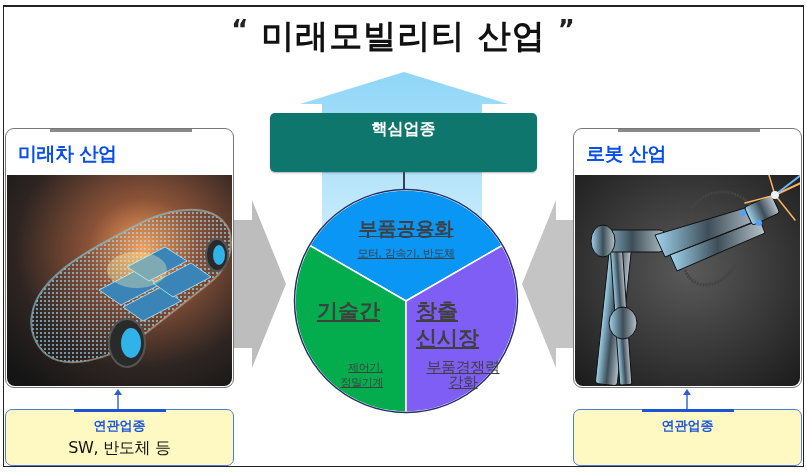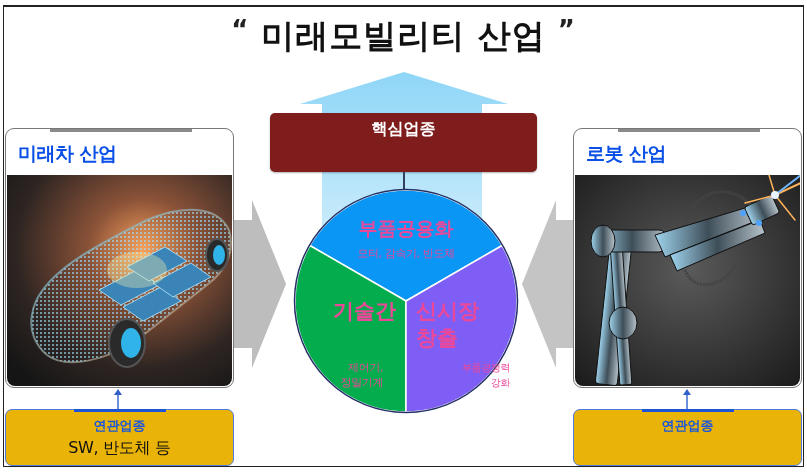--- a/index.html
+++ b/index.html
@@ -15,36 +15,36 @@
     position: absolute; left: 0; top: 14px; width: 807px; text-align: center;
     font-size: 33px; font-weight: bold; color: #111; letter-spacing: 1px;
   }
   .title .q { font-size: 26px; vertical-align: 8px; color: #222; margin: 0 12px; }
 
   
   .up-arrow { position: absolute; left: 300px; top: 72px; width: 208px; height: 260px; }
 
   .core-box {
     position: absolute; left: 270px; top: 113px; width: 267px; height: 59px;
-    background: #7f1d1d; border-radius: 5px; color: #fff; text-align: center;
+    background: #0f766e; border-radius: 5px; color: #fff; text-align: center;
     box-shadow: 0 1px 2px rgba(0,0,0,0.3);
   }
   .core-box .h { font-size: 16px; font-weight: bold; margin-top: 6px; }
   .core-box .s { font-size: 13.5px; font-weight: bold; margin-top: 3px; letter-spacing: -0.2px; }
   .connector { position: absolute; left: 403px; top: 172px; width: 1.5px; height: 18px; background: #33405e; }
 
   .circle { position: absolute; left: 293px; top: 188px; width: 226px; height: 226px; }
 
-  .seg-text { position: absolute; color: #ec4899; font-weight: bold; }
+  .seg-text { position: absolute; color: #404040; font-weight: bold; text-decoration: underline; }
   .seg-top-h { left: 320px; top: 216px; width: 172px; text-align: center; font-size: 19px; }
   .seg-top-s { left: 320px; top: 246px; width: 172px; text-align: center; font-size: 11px; font-weight: normal; letter-spacing: -0.4px; }
-  .seg-left-h { left: 310px; top: 298px; width: 94px; text-align: right; font-size: 21px; line-height: 27px; padding-right: 8px; }
+  .seg-left-h { left: 310px; top: 298px; width: 94px; text-align: right; font-size: 21px; line-height: 27px; padding-right: 24px; }
   .seg-left-s { left: 310px; top: 360px; width: 94px; text-align: right; font-size: 11px; line-height: 15px; font-weight: normal; padding-right: 21px; letter-spacing: -0.4px; }
   .seg-right-h { left: 416px; top: 298px; width: 94px; text-align: left; font-size: 21px; line-height: 27px; }
-  .seg-right-s { left: 416px; top: 360px; width: 94px; text-align: right; font-size: 10px; line-height: 15px; font-weight: normal; letter-spacing: -0.4px; }
+  .seg-right-s { left: 416px; top: 360px; width: 94px; text-align: center; font-size: 15px; line-height: 15px; font-weight: normal; letter-spacing: -0.4px; }
 
   .gray-arrow { position: absolute; top: 200px; width: 54px; height: 168px; }
 
   .panel {
     position: absolute; top: 128px; width: 229px; height: 260px;
     background: #fff; border: 1px solid #777; border-radius: 9px; overflow: hidden;
   }
   .panel .topbar { position: absolute; top: 0; left: 44px; width: 142px; height: 3px; background: #8a8a8a; }
   .panel .head {
     position: absolute; top: 3px; left: 12px; width: 100%; height: 36px; text-align: left;
@@ -53,21 +53,21 @@
   .panel .img {
     position: absolute; top: 46px; left: 1px; right: 1px; bottom: 1px; border-radius: 0 0 8px 8px; overflow: hidden;
   }
   .left-panel { left: 5px; }
   .right-panel { left: 573px; }
 
   .small-up { position: absolute; width: 10px; height: 20px; }
 
   .related {
     position: absolute; top: 409px; width: 229px; height: 57px;
-    background: #eab308; border: 1.2px solid #4f7be0; border-radius: 7px; text-align: center;
+    background: #fef9c3; border: 1.2px solid #4f7be0; border-radius: 7px; text-align: center;
   }
   .related .bar { position: absolute; top: -1.5px; left: 68px; width: 92px; height: 3px; background: #1b55d6; }
   .related .lbl { font-size: 13px; font-weight: bold; color: #1a57dc; margin-top: 7px; }
   .related .val { font-size: 16px; color: #111; margin-top: 3px; letter-spacing: -0.3px; }
   .left-related { left: 5px; }
   .right-related { left: 573px; }
 </style>
 </head>
 <body>
 
@@ -113,22 +113,22 @@
 
 <div class="seg-text seg-left-h">
   <div>기술간</div>
 </div>
 <div class="seg-text seg-left-s">
   <div>제어기,</div>
   <div>정밀기계</div>
 </div>
 
 <div class="seg-text seg-right-h">
+  <div>창출</div>
   <div>신시장</div>
-  <div>창출</div>
 </div>
 <div class="seg-text seg-right-s">
   <div>부품경쟁력</div>
   <div>강화</div>
 </div>
 
 <div class="panel left-panel">
   <div class="topbar"></div>
   <div class="head">미래차 산업</div>
   <div class="img">

